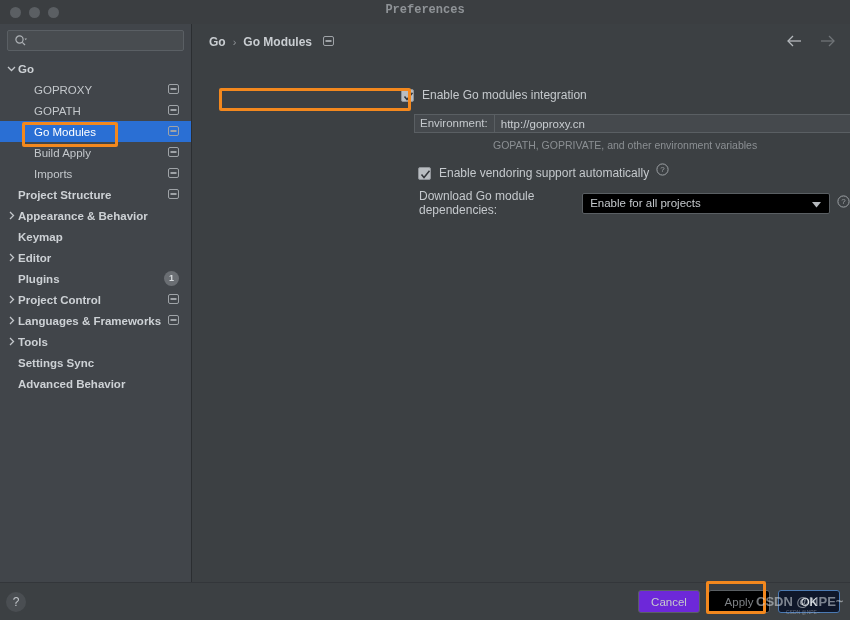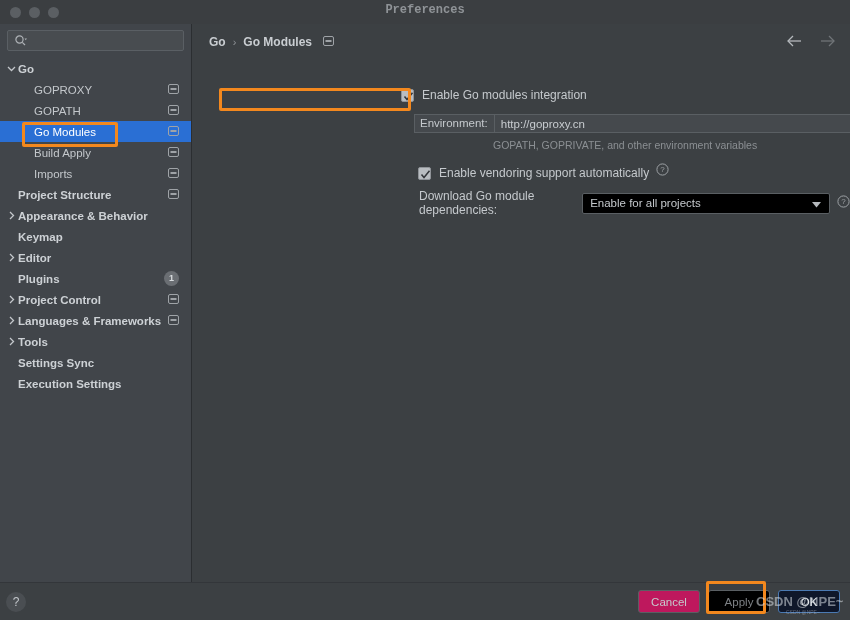--- a/index.html
+++ b/index.html
@@ -177,21 +177,21 @@
     display: flex; align-items: center; justify-content: center;
     font-size: 12px; color: #c2c6ca;
   }
   .btns { position: absolute; right: 10px; top: 7px; display: flex; gap: 8px; }
   .btn {
     height: 23px; min-width: 62px; padding: 0 12px;
     border-radius: 3px;
     font-size: 11.5px;
     display: flex; align-items: center; justify-content: center;
     border: 1px solid #5a5f63;
-    background: #be185d; color: #c6cacd;
+    background: #6d28d9; color: #c6cacd;
   }
   .btn.disabled { color: #7e8286; background: #000000; }
   .btn.primary { background: #0f172a; border-color: #4b7ab3; color: #e8ecef; }
 
   .watermark {
     position: absolute; left: 756px; top: 594px;
     font-size: 13px; font-weight: bold;
     color: rgba(215,220,225,0.55);
     letter-spacing: 0px;
     pointer-events: none;
@@ -342,21 +342,21 @@
             </svg>
           </span>
           <span class="tree-label">Tools</span>
         </div>
         <div class="tree-row ind0 bold">
           <span class="arrow"></span>
           <span class="tree-label">Settings Sync</span>
         </div>
         <div class="tree-row ind0 bold">
           <span class="arrow"></span>
-          <span class="tree-label">Execution Settings</span>
+          <span class="tree-label">Advanced Behavior</span>
         </div>
       </div>
   </div>
 
   <div class="main">
 
     <div class="breadcrumb">
       <span>Go</span>
       <span class="crumb-sep">›</span>
       <span>Go Modules</span>

